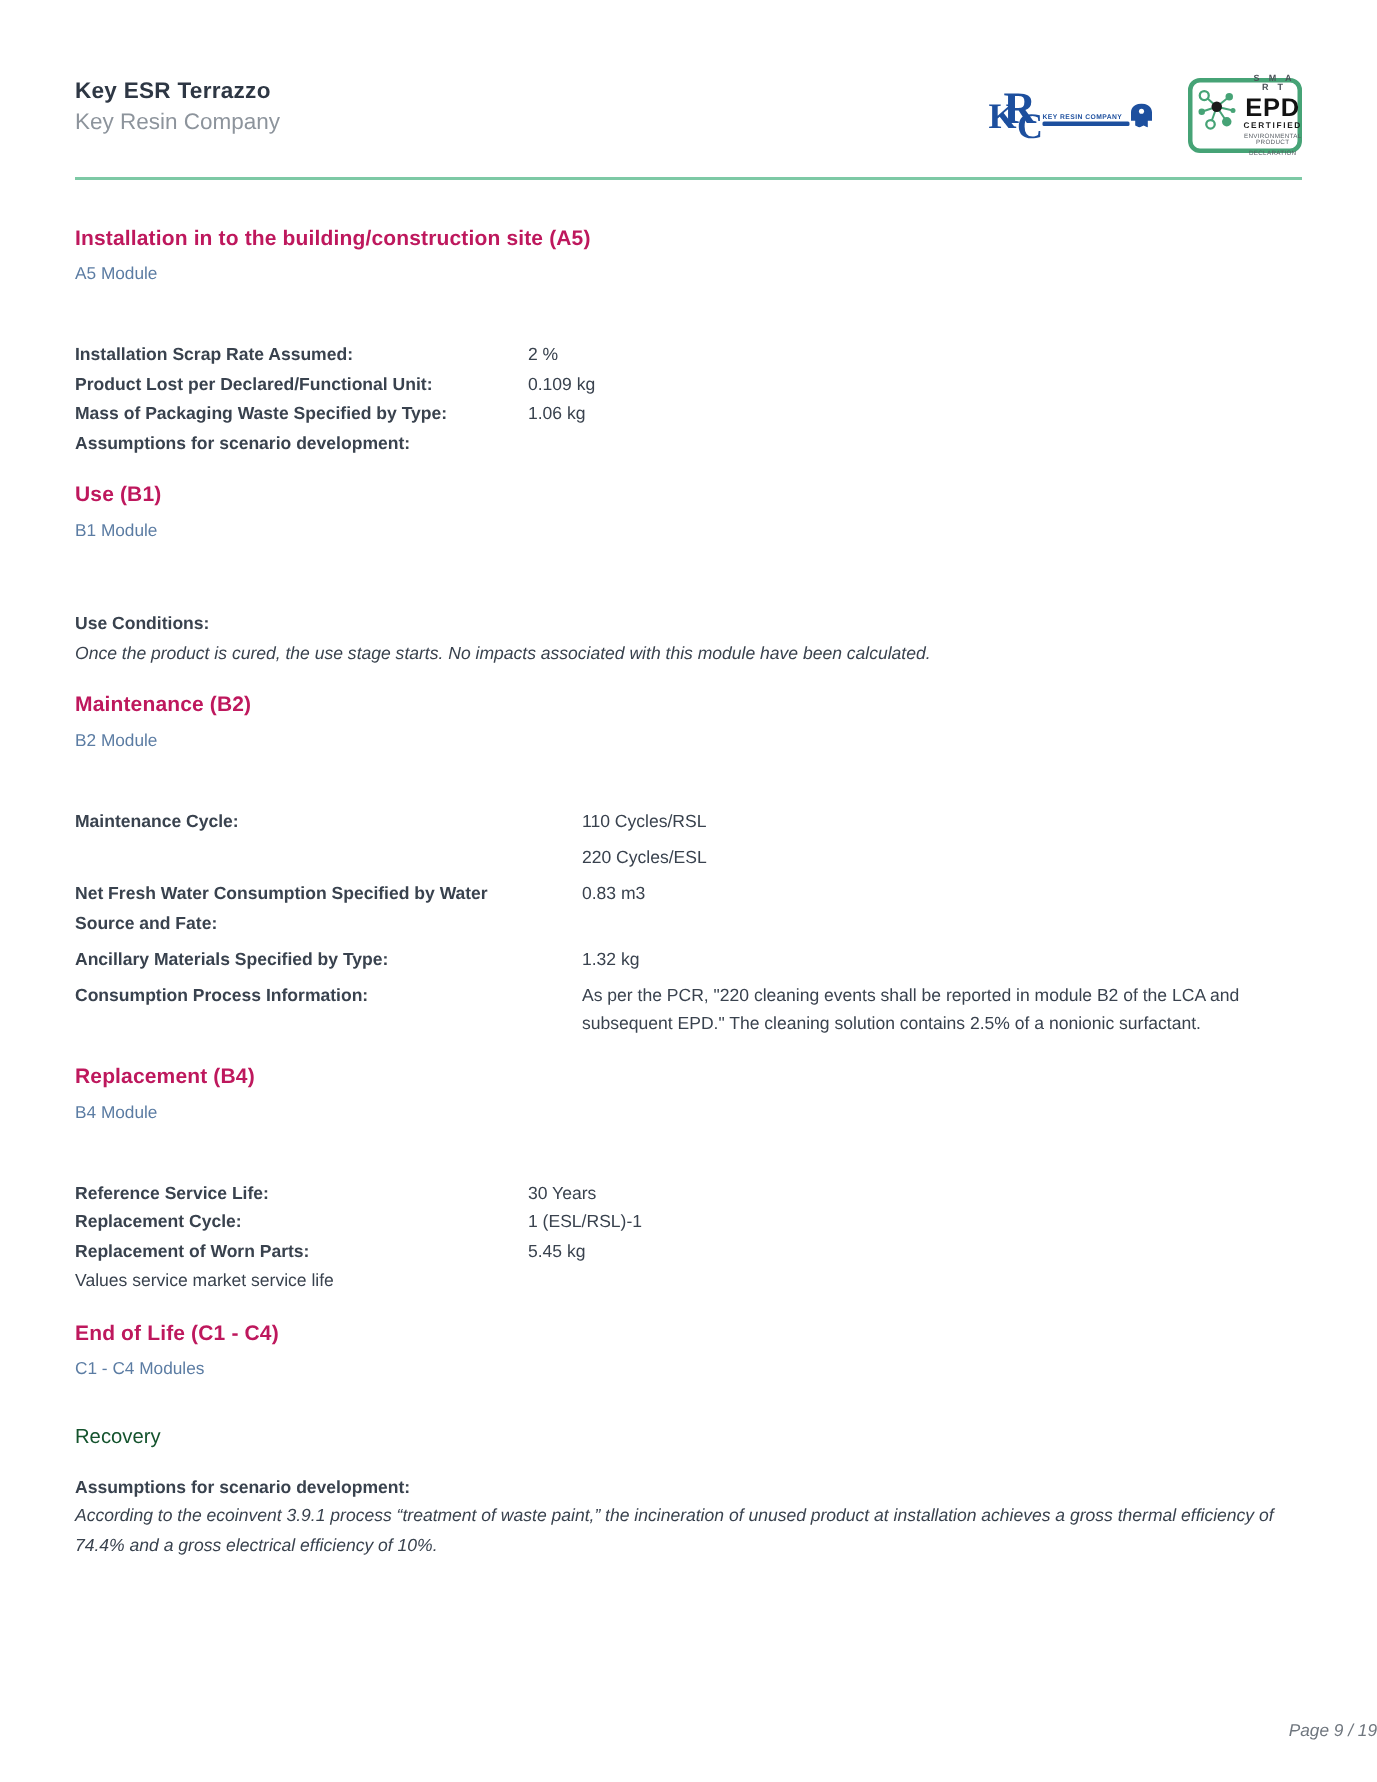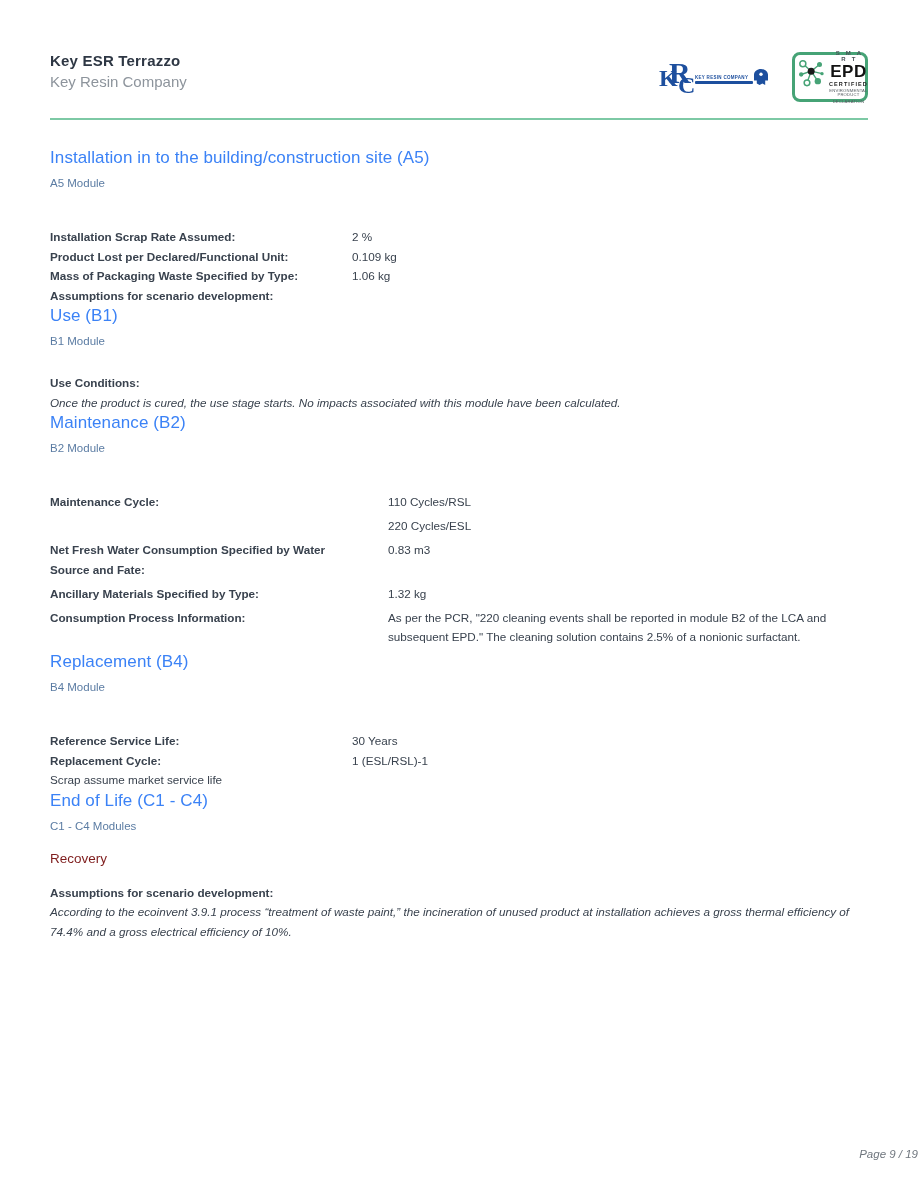--- a/index.html
+++ b/index.html
@@ -32,32 +32,32 @@
   .epd-textcol { flex:1; text-align:center; line-height:1; }
   .epd-smart { font-size:6px; font-weight:700; letter-spacing:2.2px; color:#4a5258; margin-left:2px; }
   .epd-big   { font-size:17px; font-weight:800; color:#121212; letter-spacing:.5px; margin-top:1px; }
   .epd-cert  { font-size:5.5px; font-weight:800; letter-spacing:1.1px; color:#1c1c1c; margin-top:2px; }
   .epd-env   { font-size:4.2px; color:#555b61; letter-spacing:.2px; margin-top:1.5px; line-height:4.8px; }
 
   .rule { height:2px; background:#7dc9a5; margin:16px 50px 0 50px; }
 
   
   .content { padding:0 50px; }
-  .section-title { font-size:17px; font-weight:400; color:#3b82f6; margin:0; letter-spacing:.1px; line-height:22px; }
+  .section-title { font-size:14px; font-weight:700; color:#be185d; margin:0; letter-spacing:.1px; line-height:22px; }
   .mt-first { margin-top:27px; }
-  .mt-section { }
+  .mt-section { margin-top:13px; }
   .module-link { display:inline-block; font-size:11.5px; color:#5b7ca3; margin-top:8px; text-decoration:none; cursor:pointer; }
   .rows { margin-top:36px; }
   .row { display:flex; font-size:11.7px; line-height:19.5px; }
   .row .label { width:302px; flex-shrink:0; font-weight:700; padding-right:14px; box-sizing:border-box; color:#39424e; }
   .row .value { flex:1; color:#39424e; }
   .rows-spaced .row { margin-bottom:4.5px;gap:36px; }
-  .note-label { font-size:11.7px; font-weight:700; line-height:19.5px; margin-top:24px; }
+  .note-label { font-size:11.7px; font-weight:700; line-height:19.5px; margin-top:44px; }
   .note-text  { font-size:11.7px; line-height:19.5px;font-style:italic; }
-  .subheading { font-size:13.5px; color:#7f1d1d; margin-top:17px; }
+  .subheading { font-size:13.5px; color:#14532d; margin-top:29px; }
   .rows-tight { margin-top:22px; }
   .note-label-tight { margin-top:17px; }
 
   
   .footer { position:absolute; bottom:28px; left:0; width:100%; text-align:right;
             font-size:11.5px; color:#6f767e;font-style:italic; }
 </style>
 </head>
 <body>
 
@@ -179,21 +179,25 @@
     <div class="rows">
       <div class="row">
         <div class="label">Reference Service Life:</div>
         <div class="value">30 Years</div>
       </div>
       <div class="row">
         <div class="label">Replacement Cycle:</div>
         <div class="value">1 (ESL/RSL)-1</div>
       </div>
       <div class="row">
-        <div class="value">Scrap assume market service life</div>
+        <div class="label">Replacement of Worn Parts:</div>
+        <div class="value">5.45 kg</div>
+      </div>
+      <div class="row">
+        <div class="value">Values service market service life</div>
       </div>
     </div>
 
     
     <h2 class="section-title mt-section">End of Life (C1 - C4)</h2>
     <a class="module-link">C1 - C4 Modules</a>
     <div class="subheading">Recovery</div>
     <div class="note-label note-label-tight">Assumptions for scenario development:</div>
     <div class="note-text">According to the ecoinvent 3.9.1 process “treatment of waste paint,” the incineration of unused product at installation achieves a gross thermal efficiency of 74.4% and a gross electrical efficiency of 10%.</div>
 

